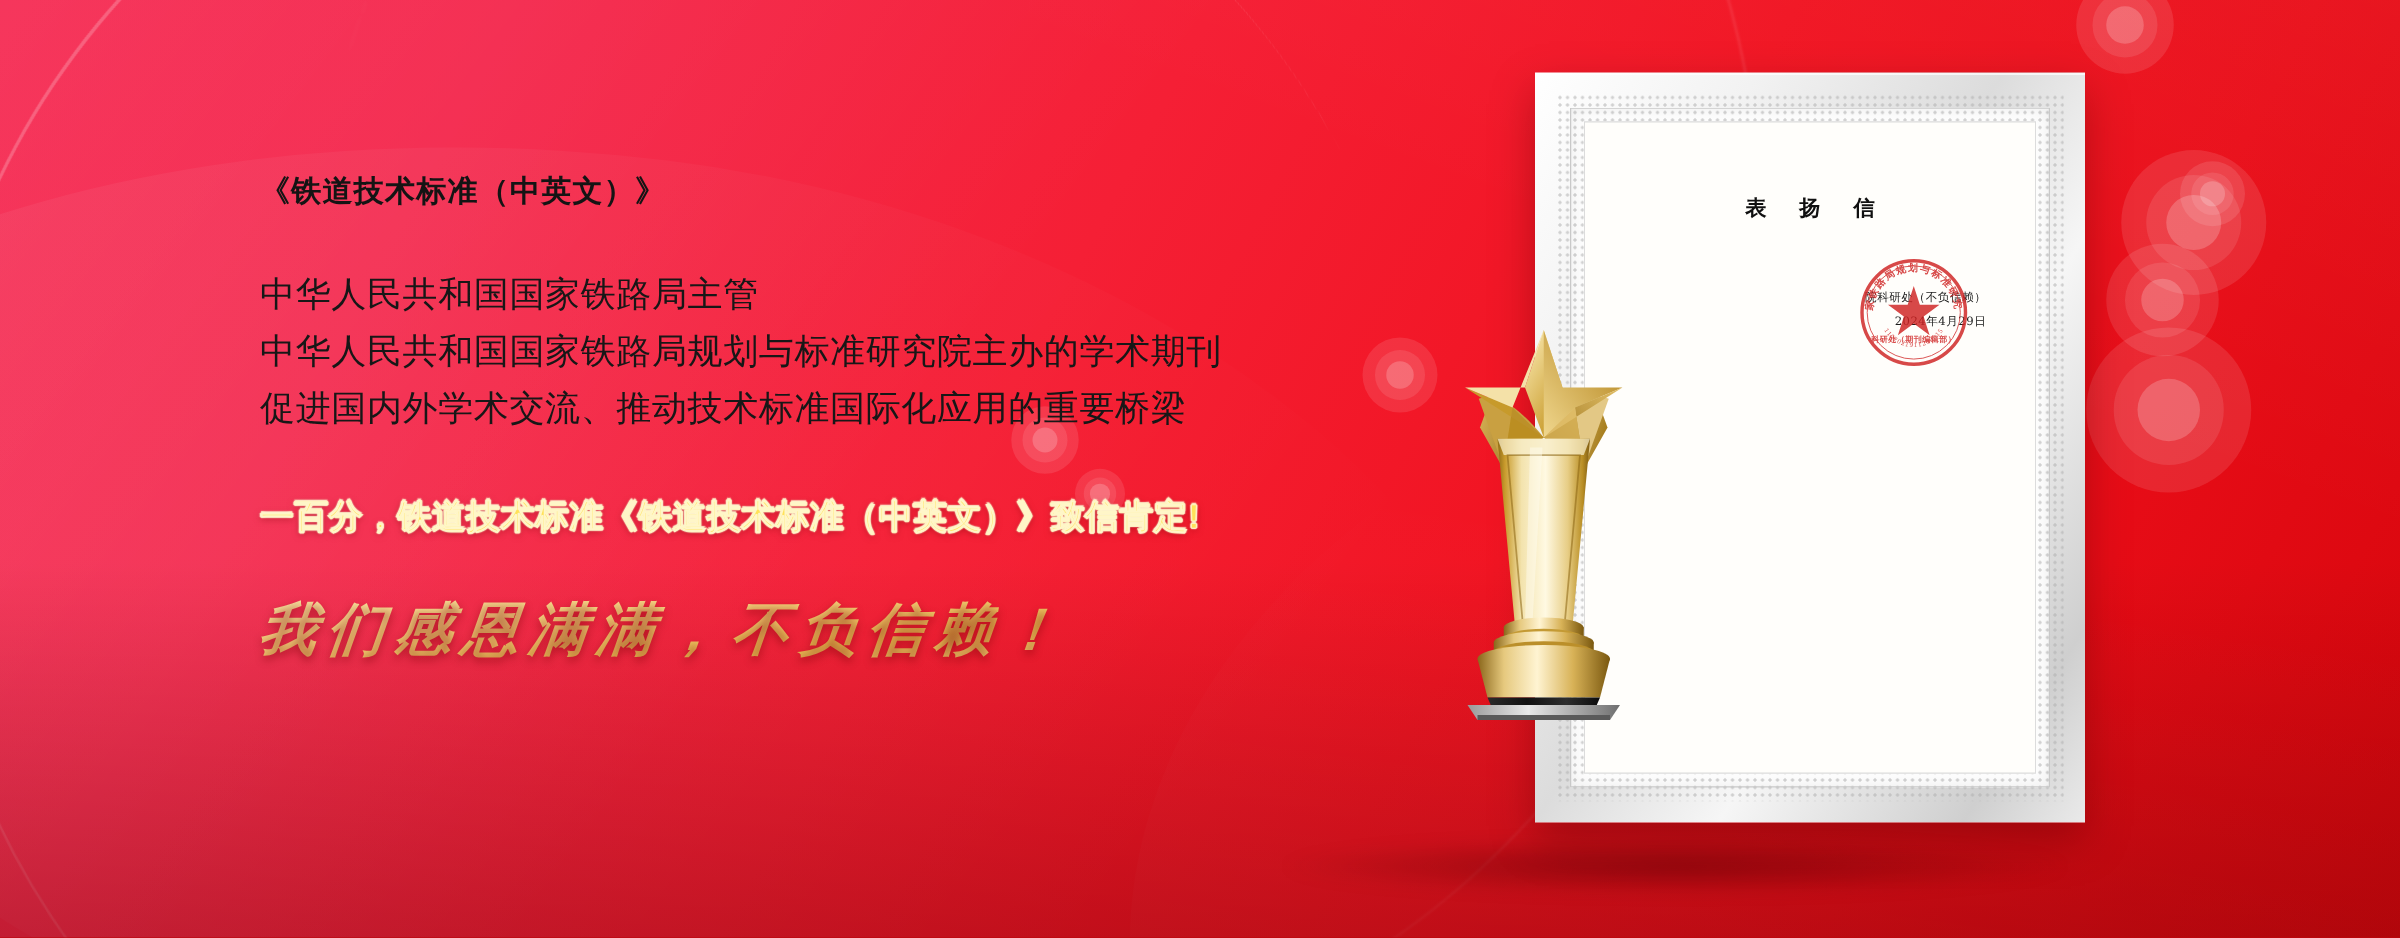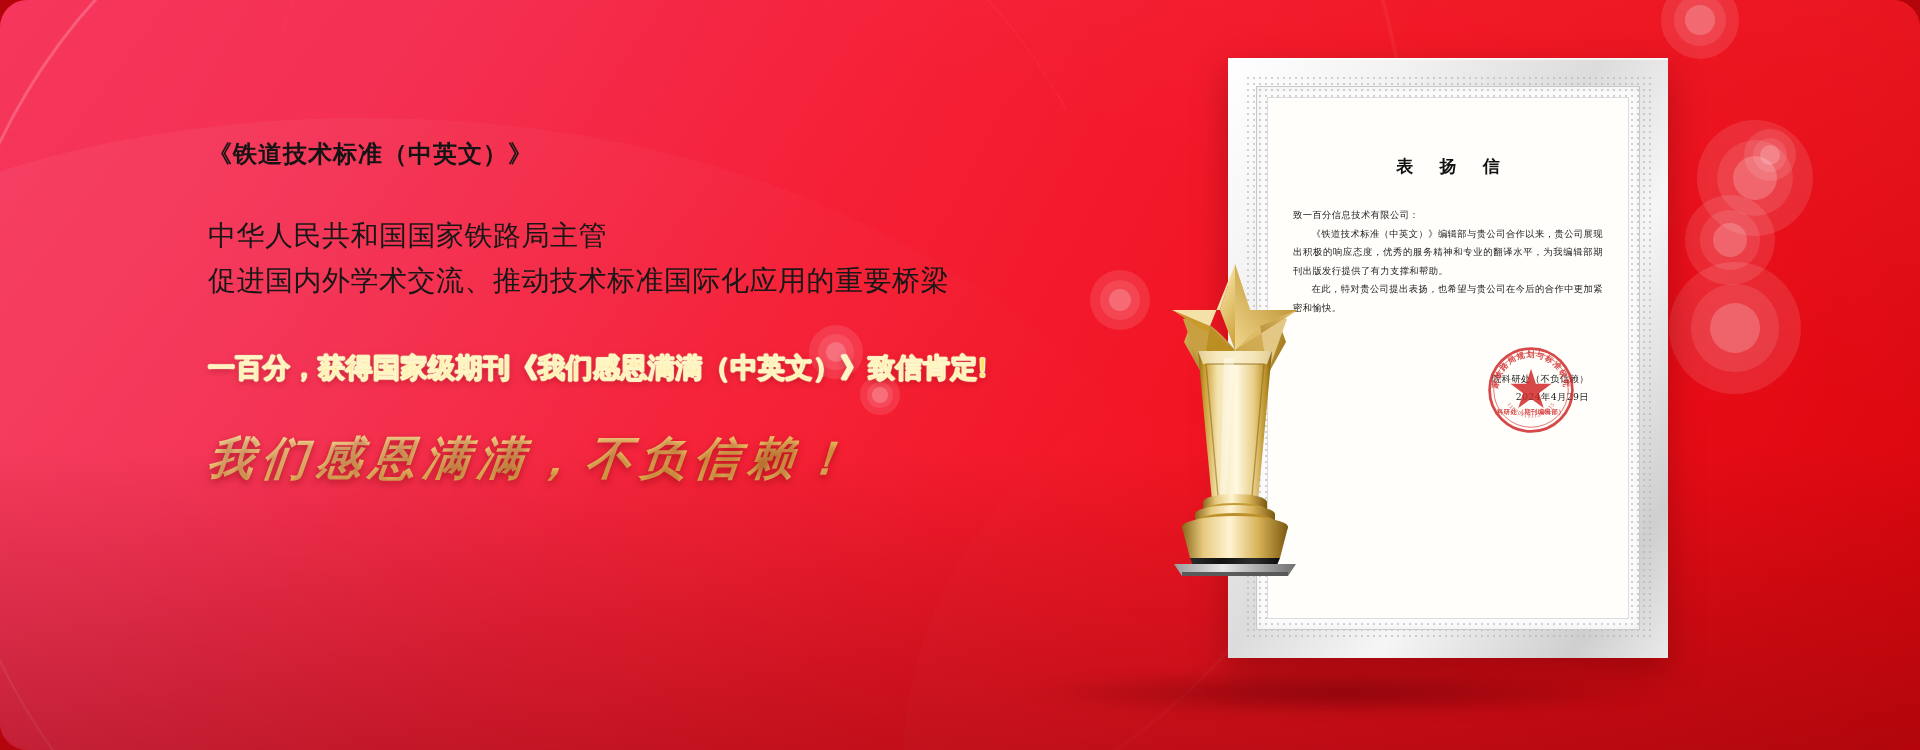--- a/index.html
+++ b/index.html
@@ -10,21 +10,20 @@
   body {
     font-family: "Liberation Sans", "DejaVu Sans", sans-serif;
   }
 
   #banner {
     position: relative;
     width: 1920px;
     height: 750px;
     overflow: hidden;
     background: linear-gradient(118deg, #f5264f 0%, #f4274c 18%, #f51f35 42%, #f11422 62%, #e90d18 80%, #d6060c 100%);
-    border-radius: 27px;
   }
 
   
   .bg-layer { position:absolute; pointer-events:none; }
 
   .sweep-a {
     left:-220px; top:-340px; width:1500px; height:1180px;
     border-radius:50% 50% 48% 52% / 56% 44% 56% 44%;
     background: linear-gradient(140deg, rgba(255,255,255,0.11), rgba(255,255,255,0.00) 62%);
     transform: rotate(-13deg);
@@ -276,37 +275,33 @@
       </div>
     </div>
 
   <div class="bg-layer floor-shadow"></div>
 
   <div id="copy">
     <div class="journal-title">《铁道技术标准（中英文）》</div>
 
     <ul class="sub-list">
       <li>中华人民共和国国家铁路局主管</li>
+      <li>中华人民共和国国家铁路局规划与标准研究院主办的学术期刊</li>
       <li>促进国内外学术交流、推动技术标准国际化应用的重要桥梁</li>
     </ul>
 
-    <div class="headline">一百分，获得国家级期刊《我们感恩满满（中英文）》致信肯定!</div>
+    <div class="headline">一百分，铁道技术标准《铁道技术标准（中英文）》致信肯定!</div>
 
     <div class="slogan">我们感恩满满，不负信赖！</div>
   </div>
 
   <div id="certificate">
     <div class="frame-inner">
       <div class="paper">
         <div class="cert-title">表 扬 信</div>
-        <div class="cert-body">
-          <p>致一百分信息技术有限公司：</p>
-          <p class="indent">《铁道技术标准（中英文）》编辑部与贵公司合作以来，贵公司展现出积极的响应态度，优秀的服务精神和专业的翻译水平，为我编辑部期刊出版发行提供了有力支撑和帮助。</p>
-          <p class="indent">在此，特对贵公司提出表扬，也希望与贵公司在今后的合作中更加紧密和愉快。</p>
-        </div>
         <div class="cert-sign">
           <div id="seal">
             <svg viewBox="0 0 100 100" aria-hidden="true">
               <defs>
                 <path id="sealArcTop" d="M 14,50 A 36,36 0 0 1 86,50"></path>
                 <path id="sealArcBottom" d="M 20,50 A 30,30 0 0 0 80,50"></path>
               </defs>
               <circle cx="50" cy="50" r="45" fill="none" stroke="#cf2222" stroke-width="3"></circle>
               <circle cx="50" cy="50" r="40.5" fill="none" stroke="#cf2222" stroke-width="0.8"></circle>
               <text font-family="DejaVu Serif, serif" font-size="8.6" fill="#cf2222" font-weight="bold" letter-spacing="1.4">

